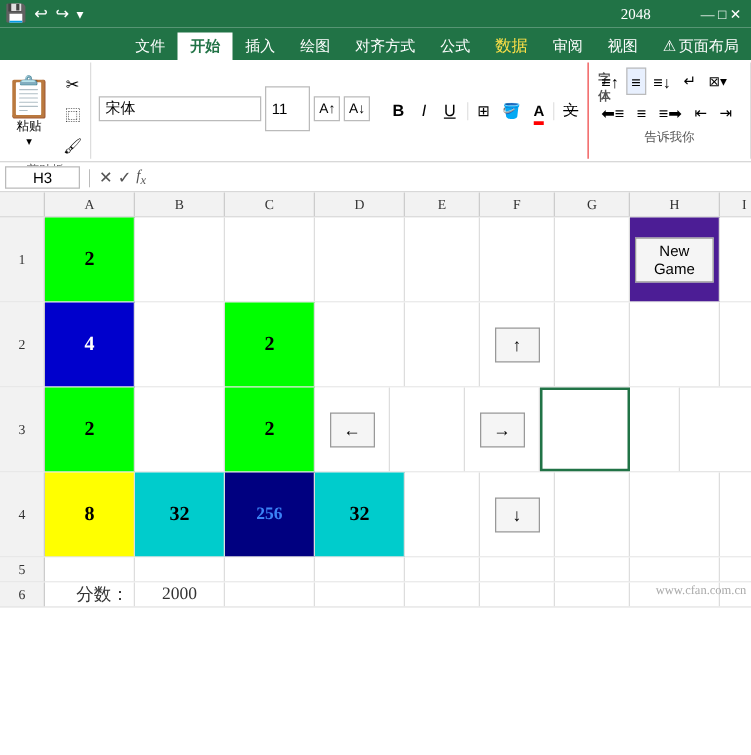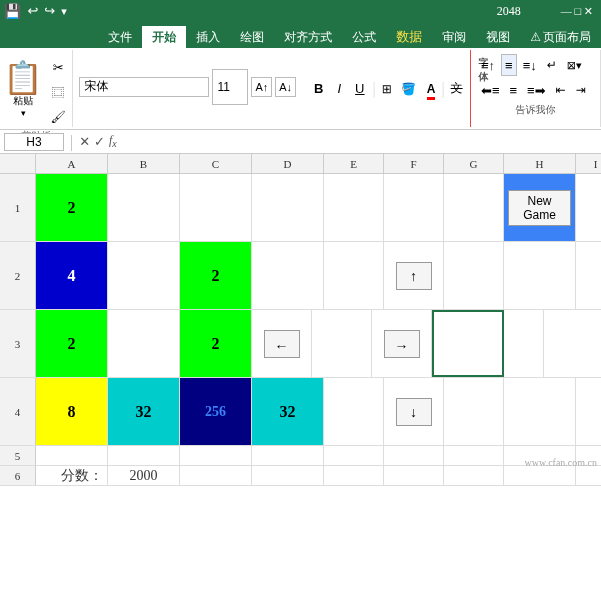--- a/index.html
+++ b/index.html
@@ -128,21 +128,21 @@
     <div id="grid-rows" style="display:flex; flex-direction:column; position:relative;">
         <div style="display: flex; border-bottom: 1px solid rgb(221, 221, 221); height: 68px;">
           <div style="width: 36px; min-width: 36px; border-right: 1px solid rgb(204, 204, 204); background: rgb(242, 242, 242); display: flex; align-items: center; justify-content: center; font-size: 11px; color: rgb(51, 51, 51);">1</div>
           <div style="width: 72px; min-width: 72px; border-right: 1px solid rgb(221, 221, 221); display: flex; align-items: center; justify-content: center; padding: 0px 4px; font-size: 16px; font-weight: bold; color: rgb(0, 0, 0); background: rgb(0, 255, 0);">2</div>
           <div style="width: 72px; min-width: 72px; border-right: 1px solid rgb(221, 221, 221); display: flex; align-items: center; justify-content: center; padding: 0px 4px; font-size: 16px; font-weight: normal; color: rgb(51, 51, 51); background: rgb(255, 255, 255);"></div>
           <div style="width: 72px; min-width: 72px; border-right: 1px solid rgb(221, 221, 221); display: flex; align-items: center; justify-content: center; padding: 0px 4px; font-size: 16px; font-weight: normal; color: rgb(51, 51, 51); background: rgb(255, 255, 255);"></div>
           <div style="width: 72px; min-width: 72px; border-right: 1px solid rgb(221, 221, 221); display: flex; align-items: center; justify-content: center; padding: 0px 4px; font-size: 16px; font-weight: normal; color: rgb(51, 51, 51); background: rgb(255, 255, 255);"></div>
           <div style="width: 60px; min-width: 60px; border-right: 1px solid rgb(221, 221, 221); display: flex; align-items: center; justify-content: center; padding: 0px 4px; font-size: 16px; font-weight: normal; color: rgb(51, 51, 51); background: rgb(255, 255, 255);"></div>
           <div style="width: 60px; min-width: 60px; border-right: 1px solid rgb(221, 221, 221); display: flex; align-items: center; justify-content: center; padding: 0px 4px; font-size: 16px; font-weight: normal; color: rgb(51, 51, 51); background: rgb(255, 255, 255);"></div>
           <div style="width: 60px; min-width: 60px; border-right: 1px solid rgb(221, 221, 221); display: flex; align-items: center; justify-content: center; padding: 0px 4px; font-size: 16px; font-weight: normal; color: rgb(51, 51, 51); background: rgb(255, 255, 255);"></div>
-          <div style="width: 72px; min-width: 72px; border-right: 1px solid rgb(221, 221, 221); display: flex; align-items: center; justify-content: flex-end; padding: 0px 4px; font-size: 14px; font-weight: normal; color: rgb(51, 51, 51); background: #3b82f6;">
+          <div style="width: 72px; min-width: 72px; border-right: 1px solid rgb(221, 221, 221); display: flex; align-items: center; justify-content: flex-end; padding: 0px 4px; font-size: 14px; font-weight: normal; color: rgb(51, 51, 51); background: #4c1d95;">
             <button style="border: 1px solid rgb(153, 153, 153); background: rgb(245, 245, 245); cursor: pointer; padding: 3px 10px; font-size: 12px;">New Game</button>
           </div>
           <div style="width: 40px; min-width: 40px; border-right: 1px solid rgb(221, 221, 221); display: flex; align-items: center; justify-content: center; padding: 0px 4px; font-size: 16px; font-weight: normal; color: rgb(51, 51, 51); background: rgb(255, 255, 255);"></div>
         </div>
         <div style="display: flex; border-bottom: 1px solid rgb(221, 221, 221); height: 68px;">
           <div style="width: 36px; min-width: 36px; border-right: 1px solid rgb(204, 204, 204); background: rgb(242, 242, 242); display: flex; align-items: center; justify-content: center; font-size: 11px; color: rgb(51, 51, 51);">2</div>
           <div style="width: 72px; min-width: 72px; border-right: 1px solid rgb(221, 221, 221); display: flex; align-items: center; justify-content: center; padding: 0px 4px; font-size: 16px; font-weight: bold; color: rgb(255, 255, 255); background: rgb(0, 0, 204);">4</div>
           <div style="width: 72px; min-width: 72px; border-right: 1px solid rgb(221, 221, 221); display: flex; align-items: center; justify-content: center; padding: 0px 4px; font-size: 16px; font-weight: normal; color: rgb(51, 51, 51); background: rgb(255, 255, 255);"></div>
           <div style="width: 72px; min-width: 72px; border-right: 1px solid rgb(221, 221, 221); display: flex; align-items: center; justify-content: center; padding: 0px 4px; font-size: 16px; font-weight: bold; color: rgb(0, 0, 0); background: rgb(0, 255, 0);">2</div>
           <div style="width: 72px; min-width: 72px; border-right: 1px solid rgb(221, 221, 221); display: flex; align-items: center; justify-content: center; padding: 0px 4px; font-size: 16px; font-weight: normal; color: rgb(51, 51, 51); background: rgb(255, 255, 255);"></div>
@@ -204,14 +204,14 @@
           <div style="width: 60px; min-width: 60px; border-right: 1px solid rgb(221, 221, 221); display: flex; align-items: center; justify-content: center; padding: 0px 4px; font-size: 16px; font-weight: normal; color: rgb(51, 51, 51); background: rgb(255, 255, 255);"></div>
           <div style="width: 60px; min-width: 60px; border-right: 1px solid rgb(221, 221, 221); display: flex; align-items: center; justify-content: center; padding: 0px 4px; font-size: 16px; font-weight: normal; color: rgb(51, 51, 51); background: rgb(255, 255, 255);"></div>
           <div style="width: 60px; min-width: 60px; border-right: 1px solid rgb(221, 221, 221); display: flex; align-items: center; justify-content: center; padding: 0px 4px; font-size: 16px; font-weight: normal; color: rgb(51, 51, 51); background: rgb(255, 255, 255);"></div>
           <div style="width: 72px; min-width: 72px; border-right: 1px solid rgb(221, 221, 221); display: flex; align-items: center; justify-content: center; padding: 0px 4px; font-size: 16px; font-weight: normal; color: rgb(51, 51, 51); background: rgb(255, 255, 255);"></div>
           <div style="width: 40px; min-width: 40px; border-right: 1px solid rgb(221, 221, 221); display: flex; align-items: center; justify-content: center; padding: 0px 4px; font-size: 16px; font-weight: normal; color: rgb(51, 51, 51); background: rgb(255, 255, 255);"></div>
         </div>
       </div>
 
   </div>
 
-  <div style="position:absolute; bottom:18px; right:4px; font-size:10px; color:#aaa;">www.cfan.com.cn</div>
+  <div style="position:absolute; bottom:8px; right:4px; font-size:10px; color:#aaa;">www.cfan.com.cn</div>
 </div>
 
 </body></html>

